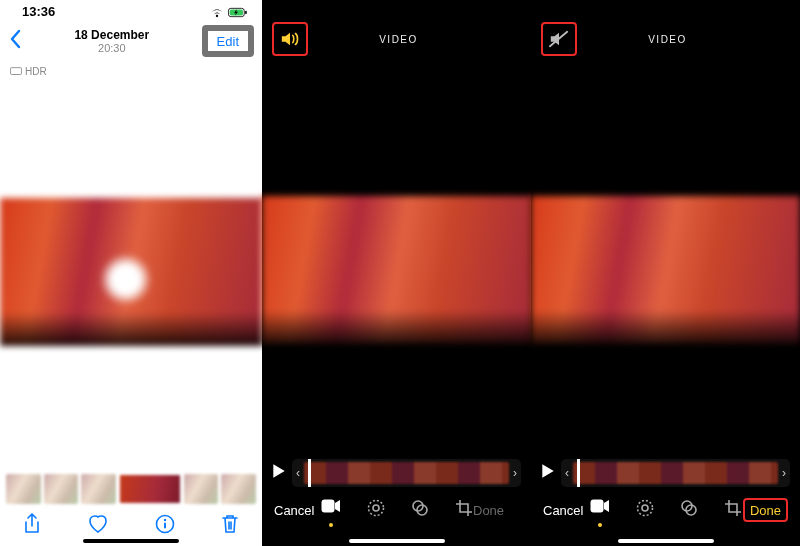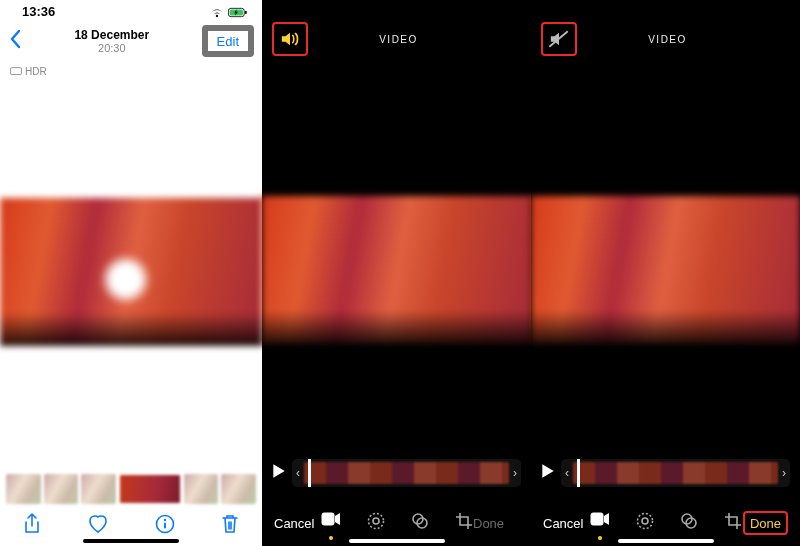--- a/index.html
+++ b/index.html
@@ -95,21 +95,21 @@
     background: repeating-linear-gradient(90deg,#7a2a1a 0 22px,#5a1a2a 22px 44px,#8a3a2a 44px 66px);
     filter: blur(1px); border-radius:2px;
   }
   .pe .frames .handle {
     position:absolute; top:0; bottom:0; width:12px; color:#ccc;
     display:flex; align-items:center; justify-content:center; font-size:12px;
   }
   .pe .frames .hL { left:0; } .pe .frames .hR { right:0; }
   .pe .playhead { position:absolute; left:16px; top:-2px; bottom:-2px; width:3px; background:#fff; border-radius:2px; }
   .pe .tool-row {
-    position:absolute; left:0; right:0; bottom:7px; height:32px;
+    position:absolute; left:0; right:0; bottom:20px; height:32px;
     display:flex; align-items:center; padding:0 12px; gap:0;
   }
   .pe .tool-row .lbtn, .pe .tool-row .rbtn { font-size:13px; min-width:46px; }
   .pe .tool-row .mid { flex:1; display:flex; justify-content:center; gap:26px; color:#bbb; }
   .pe .tool-row .mid .act { color:#fff; position:relative; }
   .pe .tool-row .mid .act::after{
     content:""; position:absolute; left:50%; transform:translateX(-50%);
     bottom:-6px; width:4px; height:4px; border-radius:50%; background:#ffcf33;
   }
   .dim { color:#6a6a6a; }

